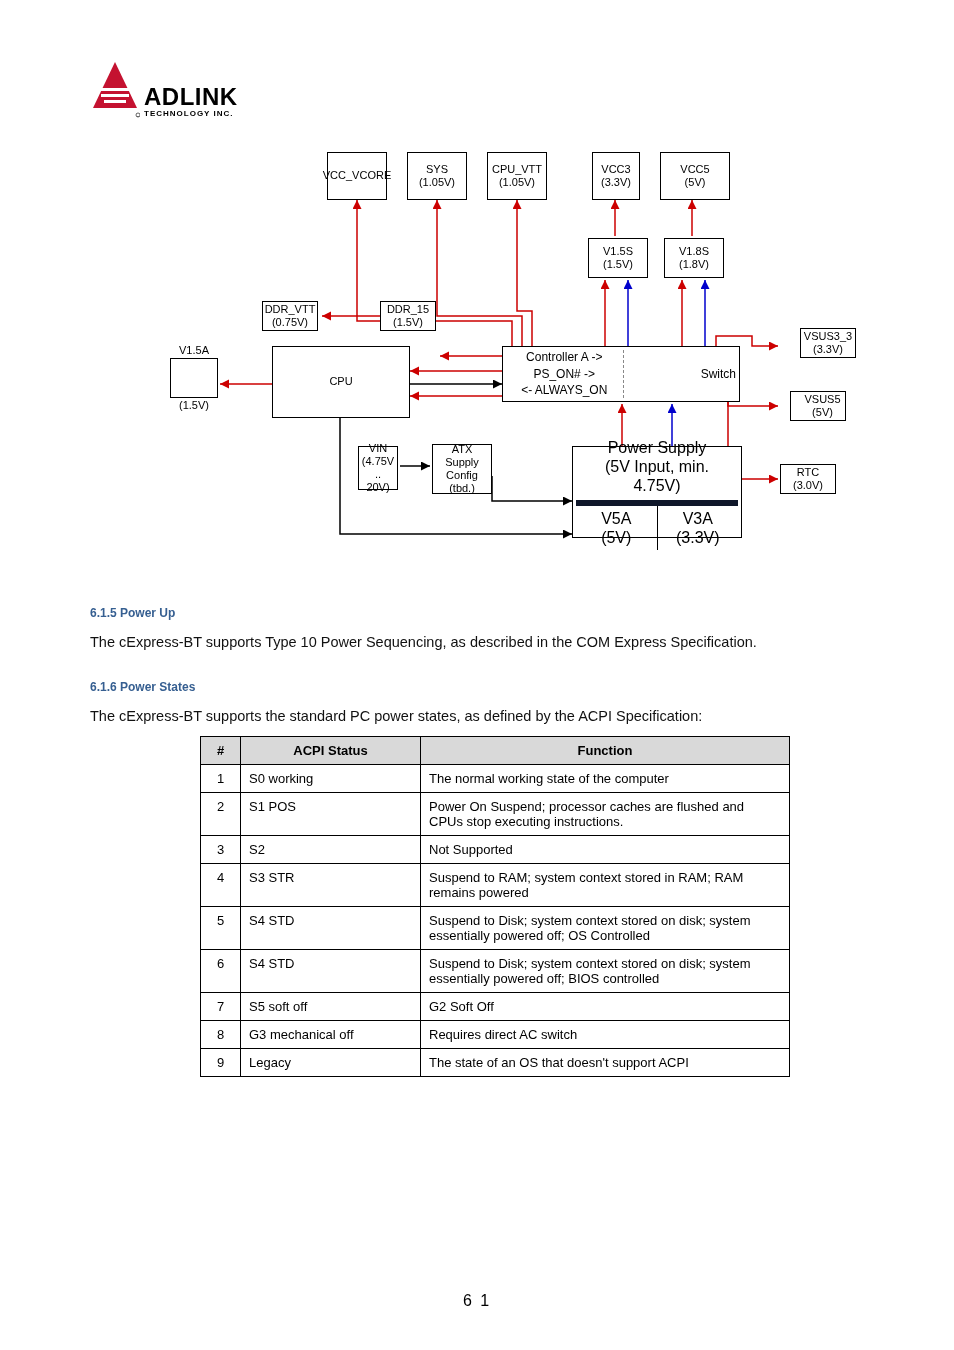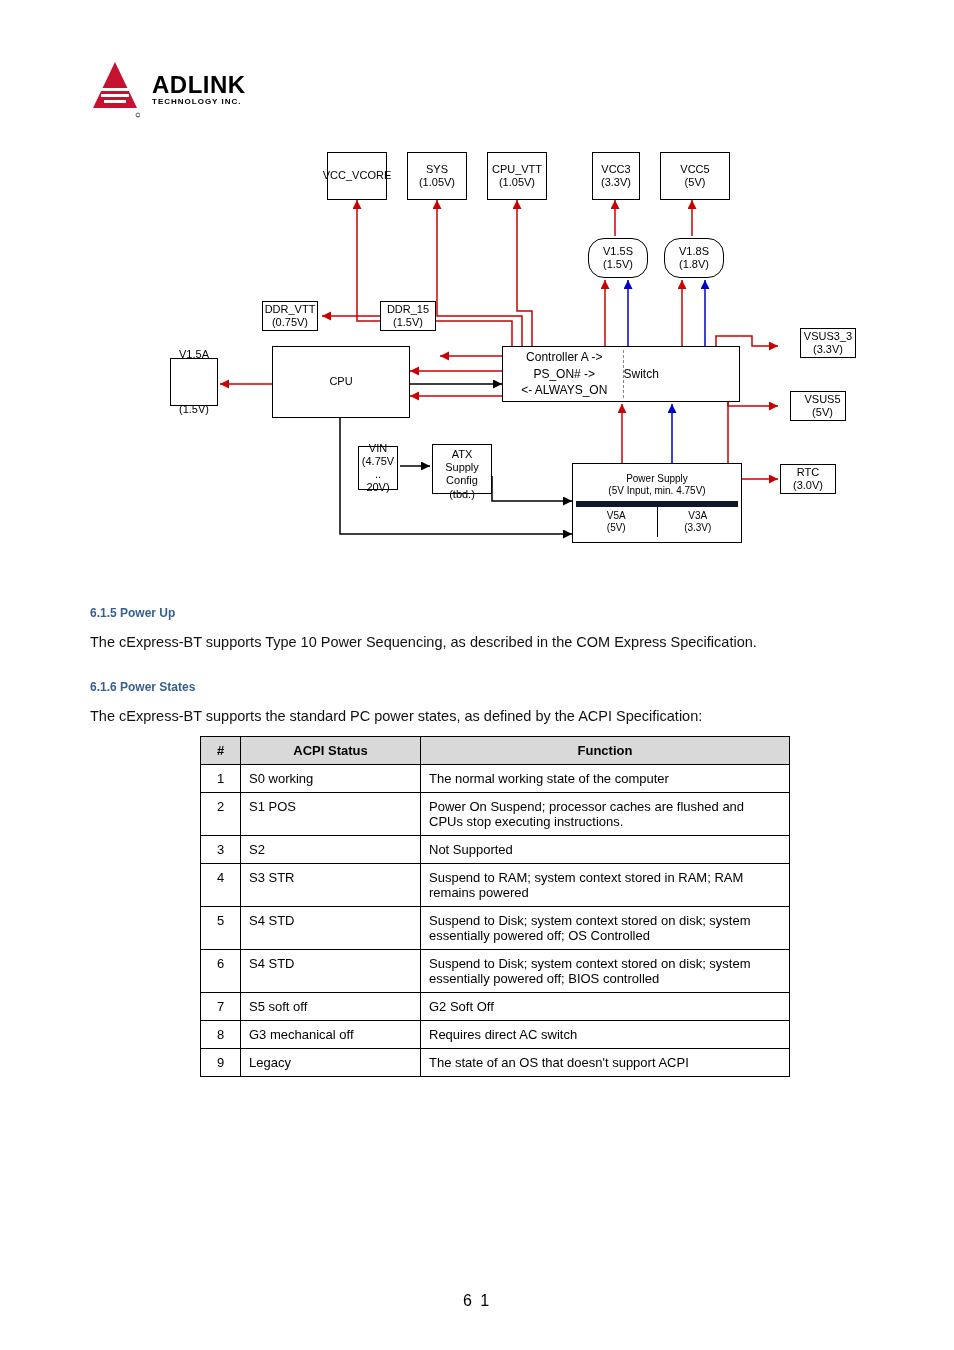--- a/index.html
+++ b/index.html
@@ -1,25 +1,25 @@
 <!DOCTYPE html>
 <html><head>
 <meta charset="utf-8">
 <style>
   * { box-sizing: border-box; margin: 0; padding: 0; }
   body { width: 954px; height: 1350px; background: #fff; font-family: Arial, sans-serif; position: relative; color: #000; }
   .page { padding: 60px 90px 40px 90px; }
-  .logo-row { display: flex; align-items: center; gap: 12px; margin-bottom: 28px; }
+  .logo-row { display: flex; align-items: flex-end; gap: 4px; margin-bottom: 28px; }
   .logo-mark { width: 50px; height: 58px; position: relative; }
   .logo-text { font-weight: 900; font-size: 24px; letter-spacing: 0.5px; line-height: 1; }
   .logo-sub { font-size: 8px; font-weight: 700; letter-spacing: 1px; }
   .diagram { position: relative; width: 650px; height: 420px; margin: 0 auto 40px auto; }
   .dbox { position: absolute; border: 1px solid #000; background: #fff; text-align: center; display: flex; flex-direction: column; justify-content: center; align-items: center; font-size: 11px; line-height: 1.2; padding: 3px; }
   .hbox { height: 48px; width: 60px; }
-  .mbox { height: 40px; width: 60px; border-radius: 16px; }
+  .mbox { height: 40px; width: 60px; }
   .sbox { height: 30px; width: 56px; }
   svg.connectors { position: absolute; left: 0; top: 0; width: 650px; height: 420px; pointer-events: none; }
   .section { margin-top: 30px; }
   .section-h { font-size: 12px; font-weight: 700; color: #365F91; margin-bottom: 14px; }
   .body-text { font-size: 14.5px; color: #111; margin-bottom: 4px; }
   .tbl { border-collapse: collapse; width: 590px; margin-top: 12px; margin-left: 110px; font-size: 13px; }
   .tbl th, .tbl td { border: 1px solid #000; padding: 6px 8px; text-align: left; vertical-align: top; }
   .tbl th { background: #D9D9D9; font-weight: 700; text-align: center; }
   .tbl td.col0 { text-align: center; width: 40px; }
   .tbl td.col1 { width: 180px; }
@@ -127,37 +127,37 @@
 
     <div class="dbox sbox" style="left:110px; top:155px;">
         <span>DDR_VTT</span>
         <span>(0.75V)</span>
       </div>
     <div class="dbox sbox" style="left:228px; top:155px;">
         <span>DDR_15</span>
         <span>(1.5V)</span>
       </div>
 
-    <div class="dbox" style="left:18px; top:212px; width:48px; height:48px;gap:41px;">
+    <div class="dbox" style="left:18px; top:212px; width:48px; height:40px;gap:41px;">
         <span>V1.5A</span>
         <span>(1.5V)</span>
       </div>
 
     <div class="dbox" style="left:120px; top:200px; width:138px; height:72px; align-items:center;">
         <span>CPU</span>
       </div>
 
     <div class="dbox" style="left:350px; top:200px; width:238px; height:56px; font-size:12px;">
       <div style="display:flex; width:100%; height:100%;">
         <div style="flex:1; border-right:1px dashed #888; display:flex; flex-direction:column; justify-content:center; gap:2px; padding:2px;">
           <span>Controller A -&gt;</span>
           <span>PS_ON# -&gt;</span>
           <span>&lt;- ALWAYS_ON</span>
         </div>
-        <div style="flex:1; display:flex; align-items:center; justify-content:flex-start;">
+        <div style="flex:1; display:flex; align-items:center; justify-content:flex-end;">
             <span>Switch</span>
           </div>
       </div>
     </div>
 
     <div class="dbox sbox" style="left:628px; top:182px;margin-left:20px;">
         <span>VSUS3_3</span>
         <span>(3.3V)</span>
       </div>
     <div class="dbox sbox" style="left:638px; top:245px;padding-left:12px;">
@@ -167,28 +167,28 @@
     <div class="dbox sbox" style="left:628px; top:318px;">
         <span>RTC</span>
         <span>(3.0V)</span>
       </div>
 
     <div class="dbox" style="left:206px; top:300px; width:40px; height:44px;">
         <span>VIN</span>
         <span>(4.75V ..</span>
         <span>20V)</span>
       </div>
-    <div class="dbox" style="left:280px; top:298px; width:60px; height:50px;justify-content:space-between;">
+    <div class="dbox" style="left:280px; top:298px; width:60px; height:50px;">
         <span>ATX</span>
         <span>Supply</span>
         <span>Config</span>
         <span>(tbd.)</span>
       </div>
 
-    <div class="dbox" style="left:420px; top:317px; width:170px; height:80px; font-size:10px;">
+    <div class="dbox" style="left:420px; top:300px; width:170px; height:92px; font-size:16px;">
       <div style="padding:4px;"><span>Power Supply</span><br><span>(5V Input, min. 4.75V)</span></div>
       <div style="display:flex; width:100%; border-top:6px solid #0f172a;">
         <div style="flex:1; border-right:1px solid #000; padding:3px;"><span>V5A</span><br><span>(5V)</span></div>
         <div style="flex:1; padding:3px;"><span>V3A</span><br><span>(3.3V)</span></div>
       </div>
     </div>
   </div>
 
   <div class="section">
     <div class="section-h">6.1.5 Power Up</div>

